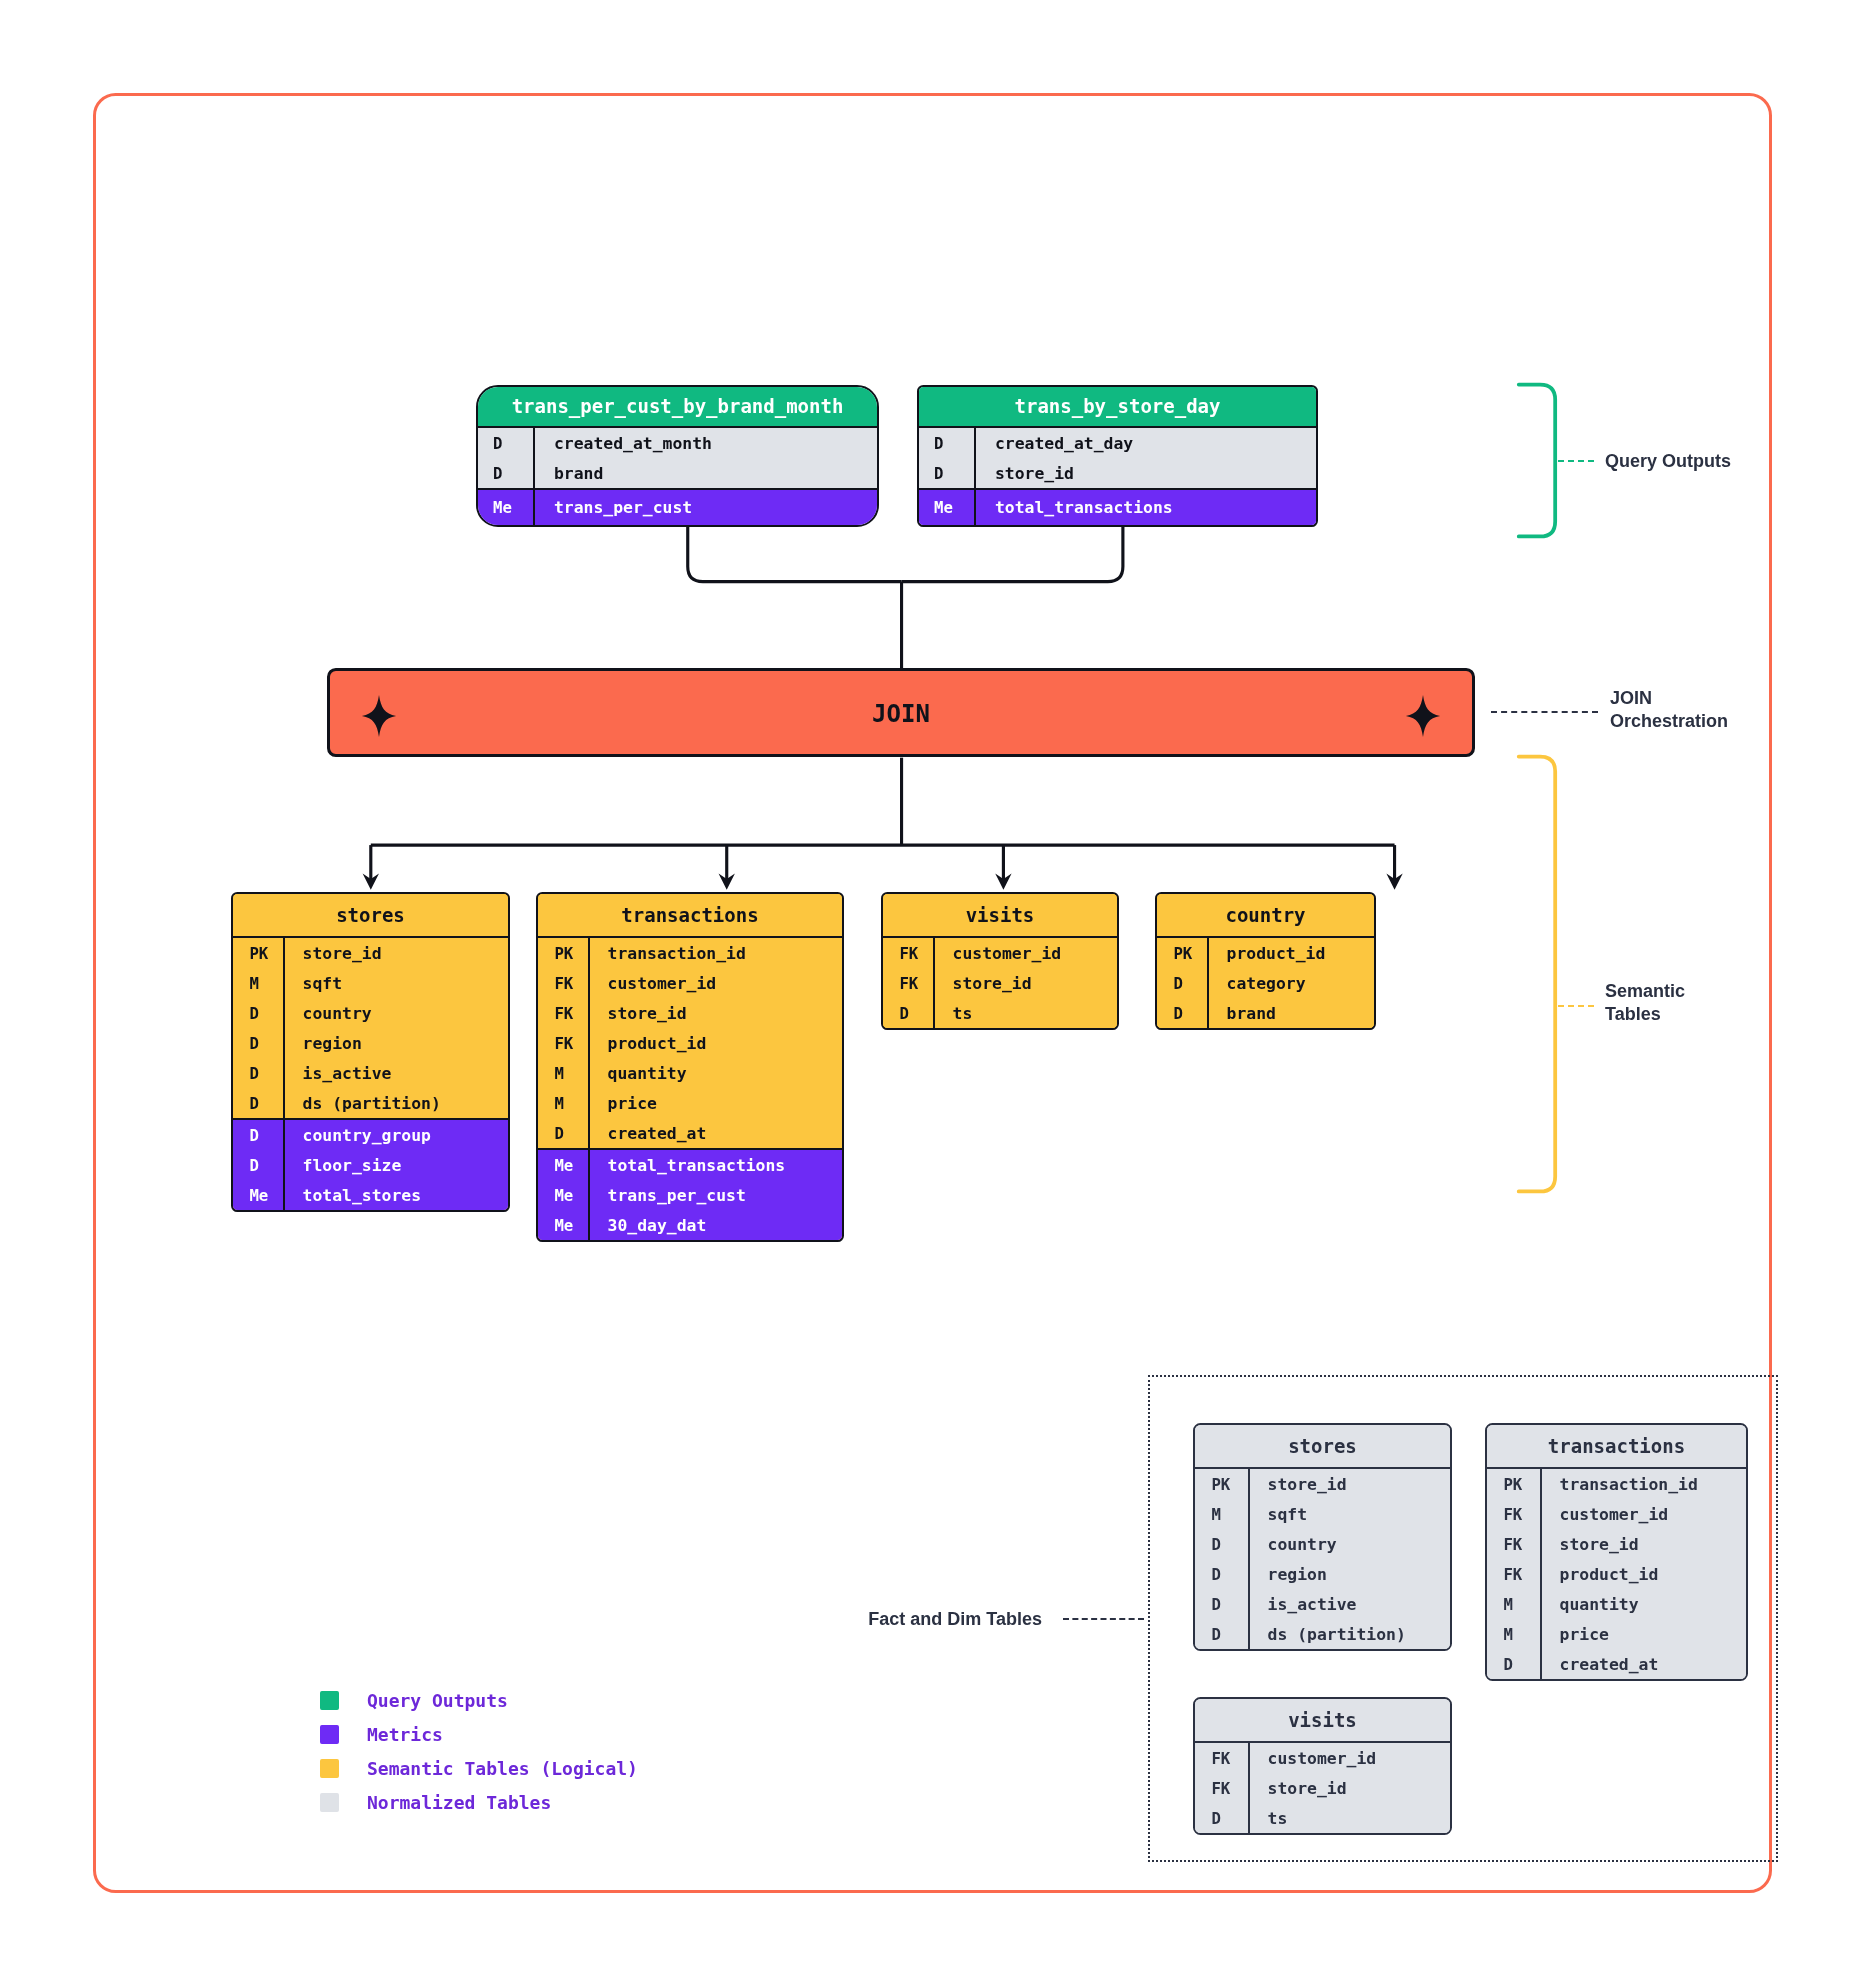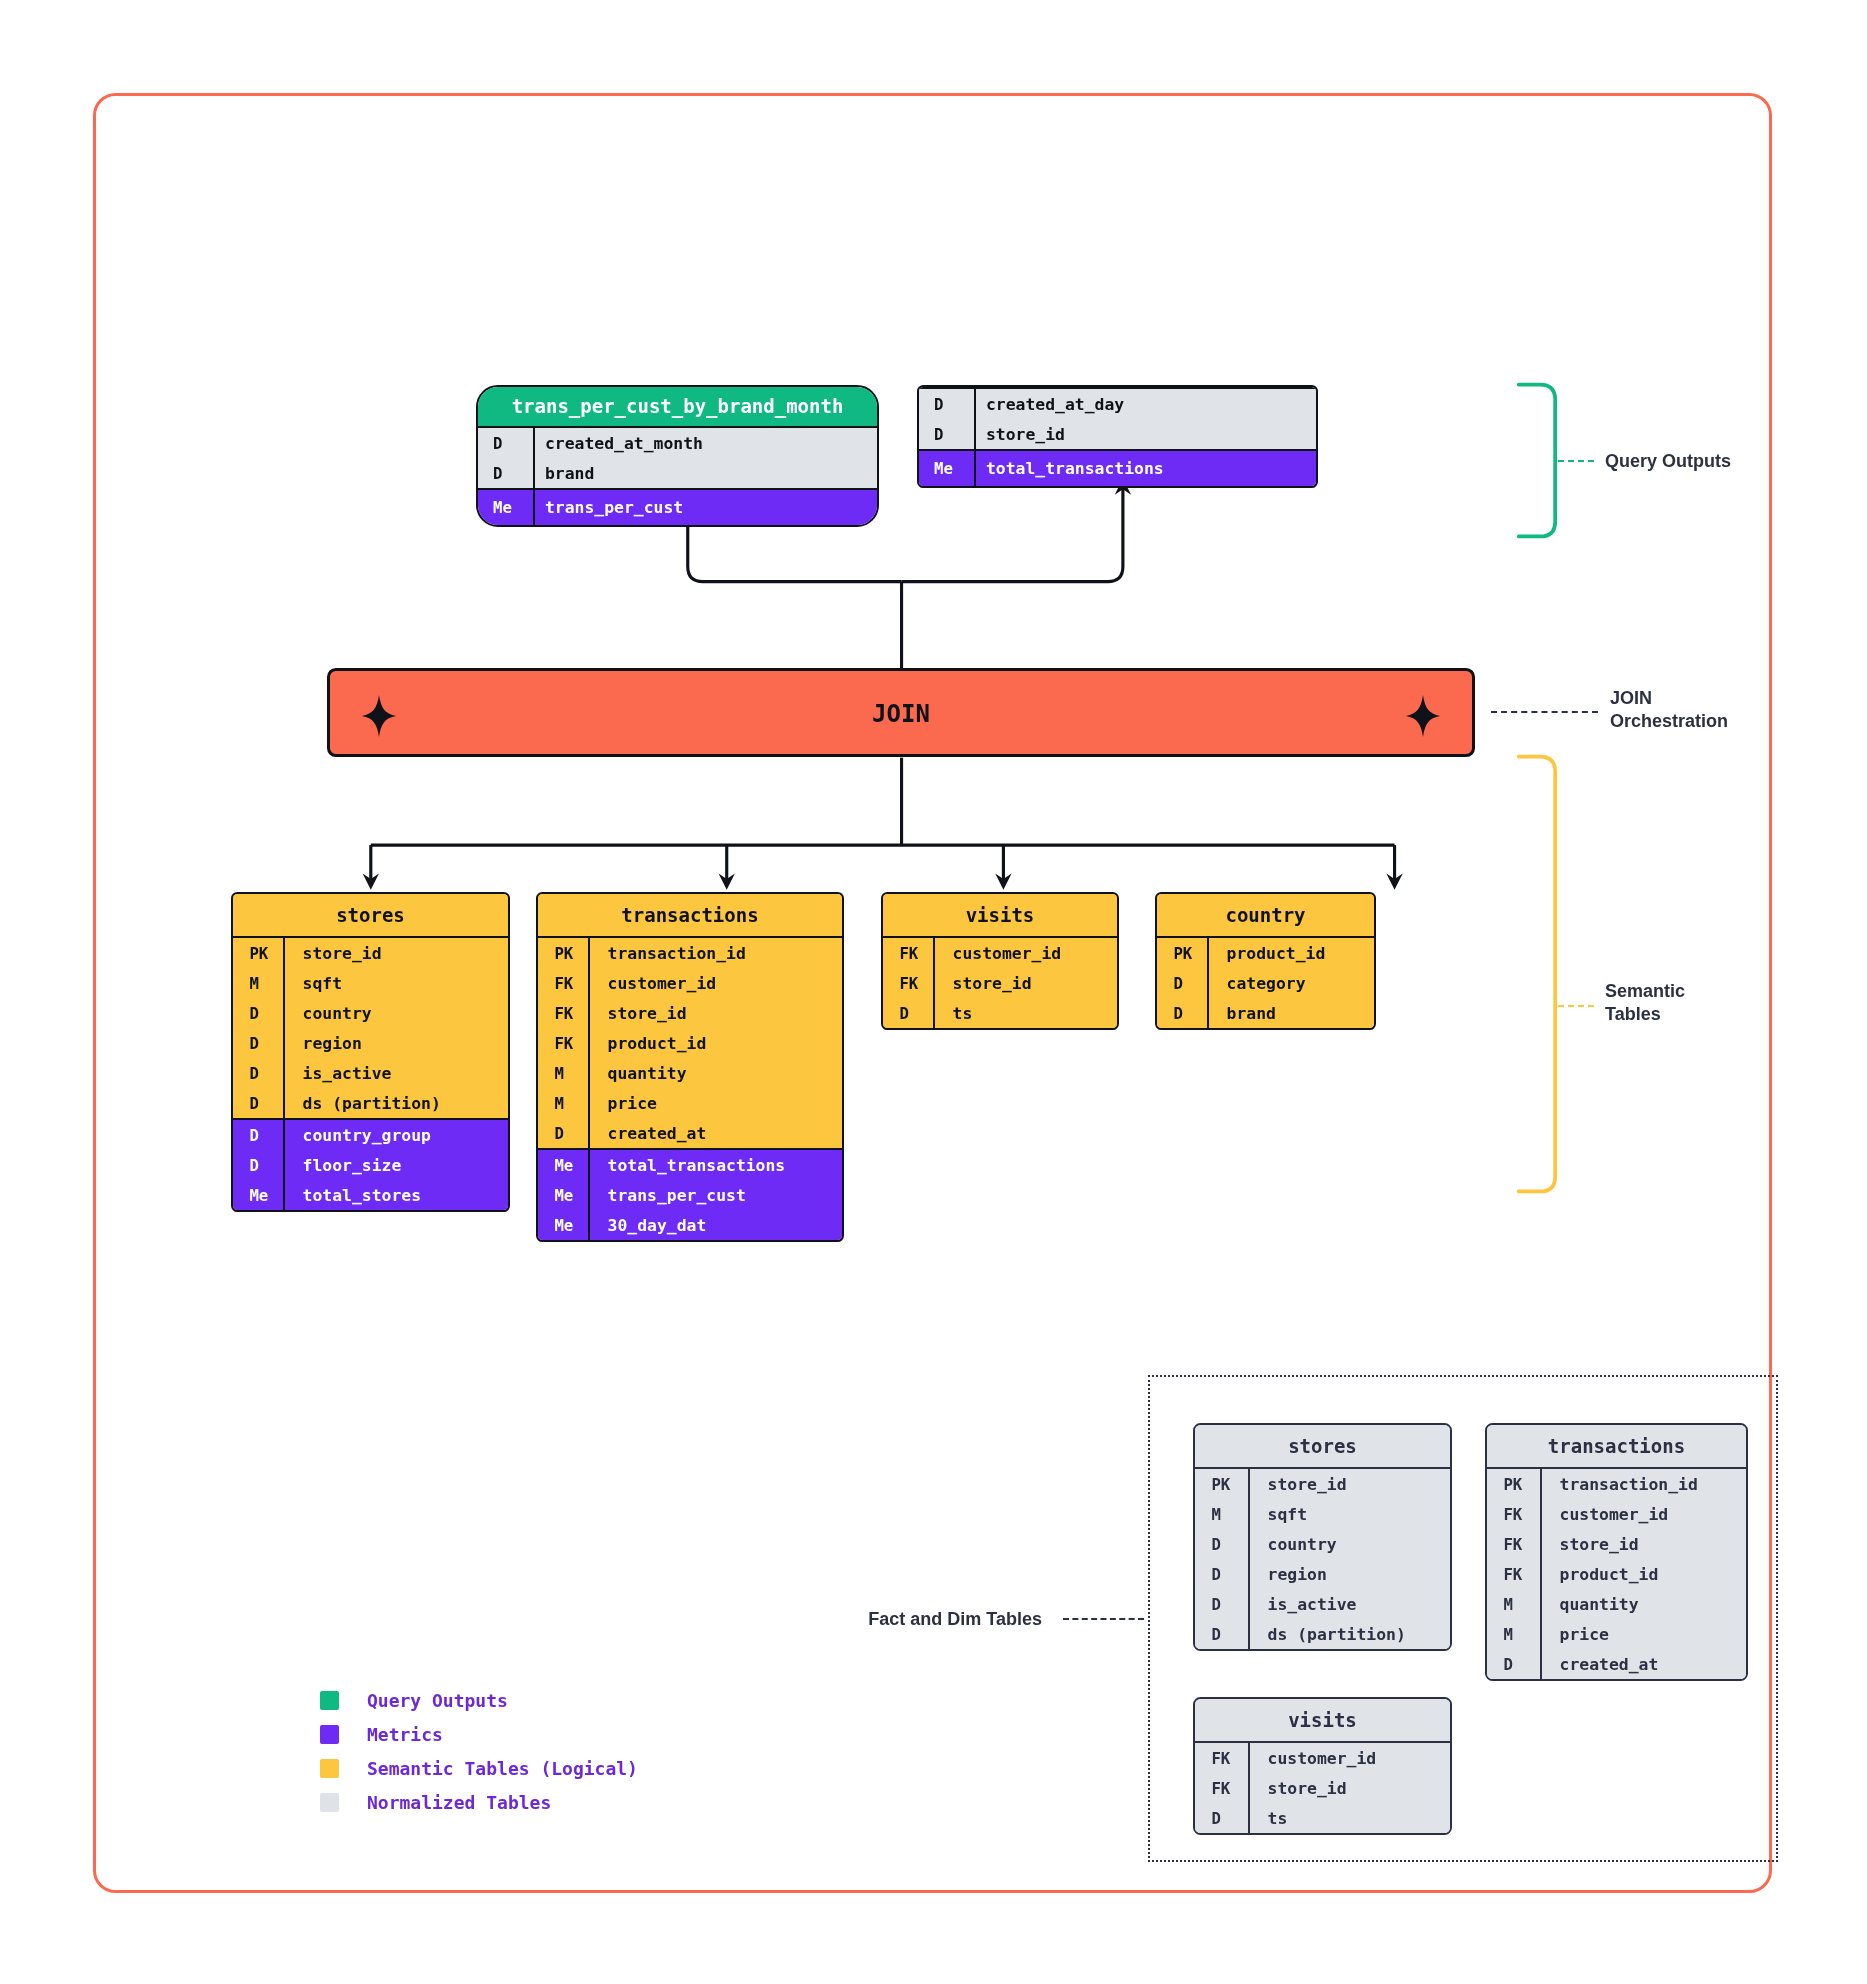--- a/index.html
+++ b/index.html
@@ -41,21 +41,21 @@
 
   
   .t-green{border:2.5px solid #10121A;border-radius:6.3px;background:#E0E3E8;overflow:hidden;}
   .t-green .hd{background:#10B981;color:#fff;font-size:19px;line-height:39px;height:39px;}
   .t-green .seg-dim{background:#E0E3E8;border-top:2.5px solid #10121A;}
   .t-green .seg-met{background:#6E2BF5;border-top:2.5px solid #10121A;}
   .t-green .row{height:30px;}
   .t-green .seg-met .row{height:35px;}
   .t-green .k{width:55px;padding-left:15px;font-size:15.7px;color:#10121A;}
   .t-green .seg-met .k{color:#fff;}
-  .t-green .v{font-size:16.4px;color:#10121A;padding-left:10px;border-left:2.5px solid #10121A;
+  .t-green .v{font-size:16.4px;color:#10121A;padding-left:19px;border-left:2.5px solid #10121A;
     height:100%;display:flex;align-items:center;flex:1;}
   .t-green .seg-dim .row:first-child .v{border-left:2.5px solid #10121A;}
   .t-green .seg-met .v{color:#fff;}
 
   
   .t-yellow{border:2.5px solid #10121A;border-radius:6.3px;background:#FCC63F;overflow:hidden;}
   .t-yellow .hd{background:#FCC63F;color:#10121A;font-size:19px;line-height:42px;height:42px;}
   .t-yellow .seg-dim{background:#FCC63F;border-top:2.5px solid #10121A;}
   .t-yellow .seg-met{background:#6E2BF5;border-top:2.5px solid #10121A;}
   .t-yellow .row{height:30px;}
@@ -155,20 +155,21 @@
     </div>
     <div class="body seg-met">
       <div class="row">
         <span class="k">Me</span>
         <span class="v">trans_per_cust</span>
       </div>
     </div>
   </div>
 
   <div class="tbl t-green" style="left:821px;top:289px;width:401px;">
+    <div class="hd">trans_by_store_day</div>
     <div class="body seg-dim">
       <div class="row">
         <span class="k">D</span>
         <span class="v">created_at_day</span>
       </div>
       <div class="row">
         <span class="k">D</span>
         <span class="v">store_id</span>
       </div>
     </div>

